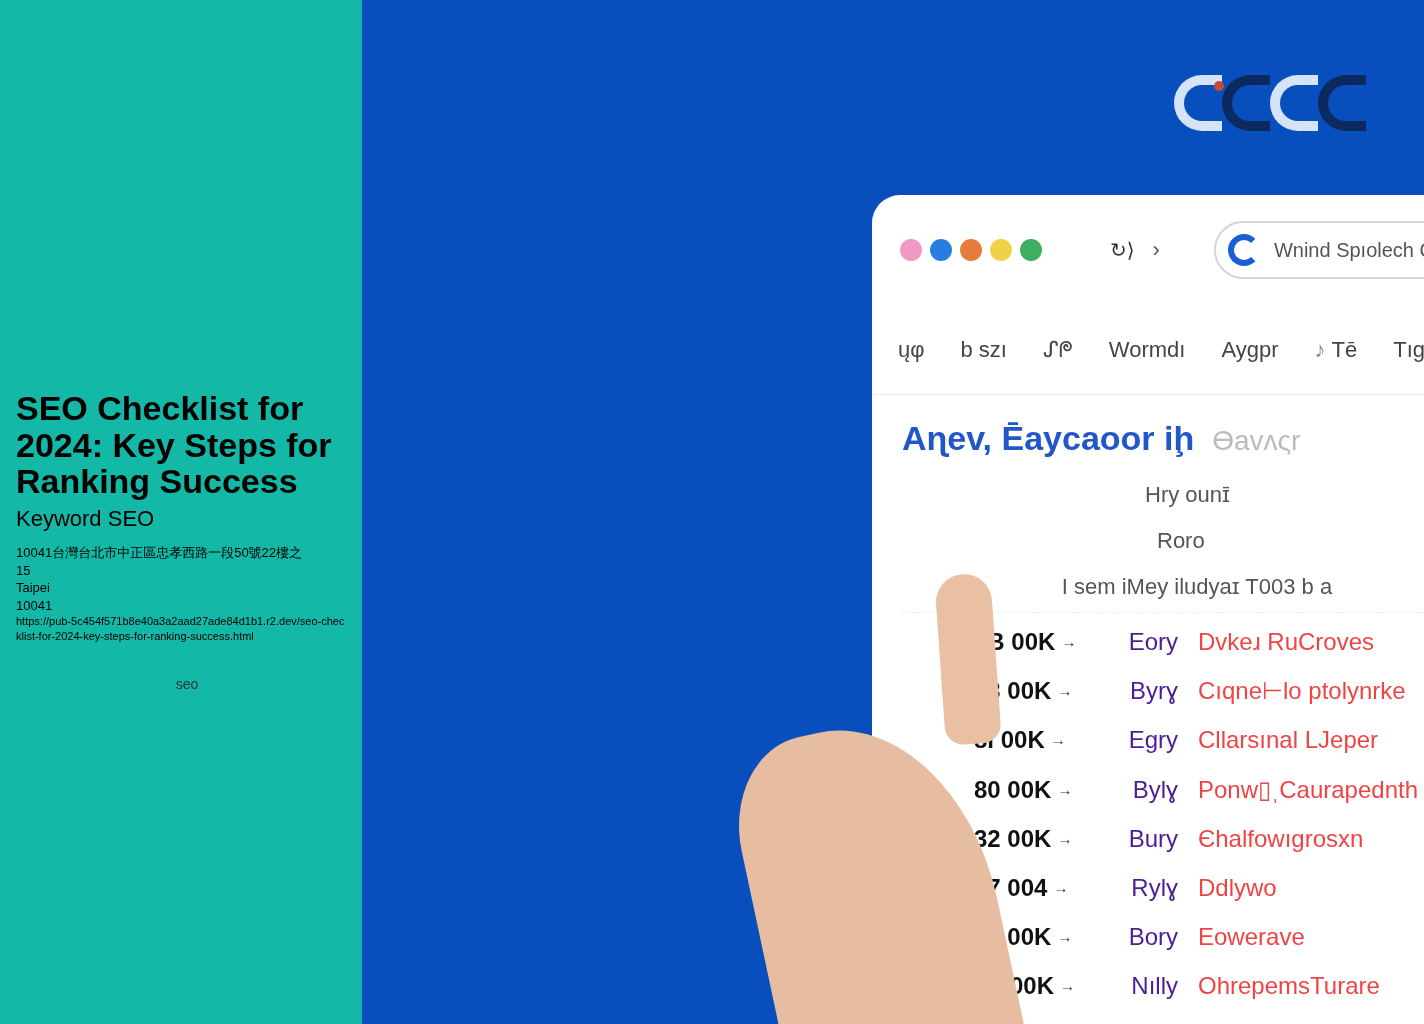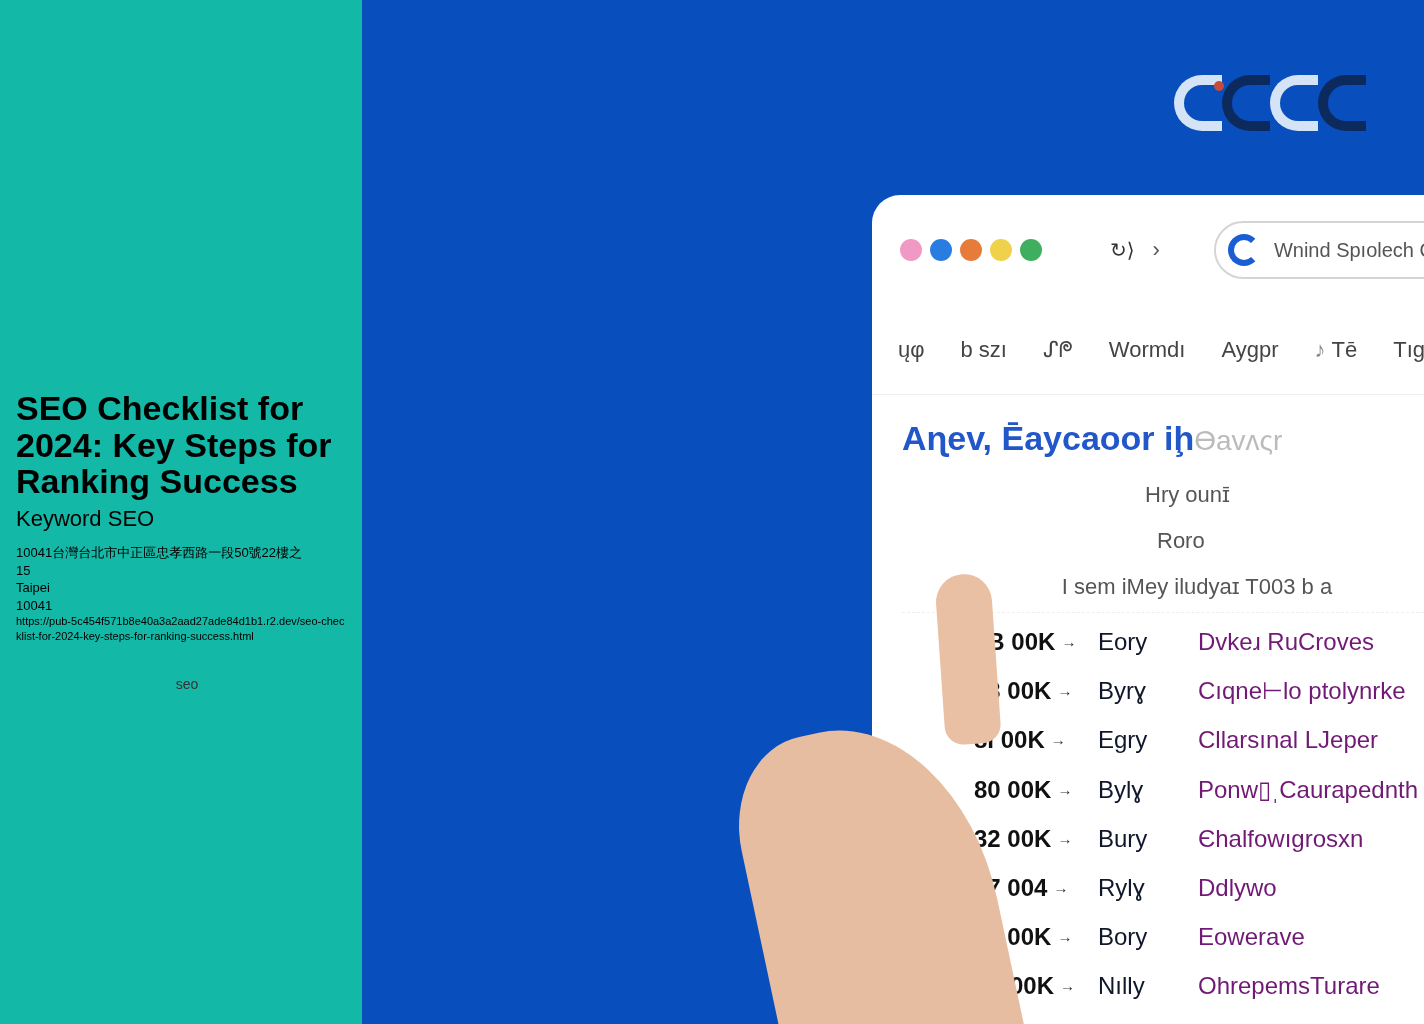--- a/index.html
+++ b/index.html
@@ -134,21 +134,21 @@
       align-items: center;
       padding: 0 26px;
       gap: 36px;
       border-bottom: 1px solid #eee;
       color: #444;
       font-size: 22px;
       white-space: nowrap;
     }
     .tabs-row .tab { display: flex; align-items: center; gap: 6px; }
     .content { padding: 24px 30px; }
-    .hero-row { display: flex; align-items: baseline; margin-bottom: 18px; }
+    .hero-row { display: flex; align-items: baseline; gap: 18px; margin-bottom: 18px; }
     .hero-strong { font-size: 34px; color: #2257c9; font-weight: 600; }
     .hero-light { font-size: 28px; color: #bbb; }
     .filter-bar {
       display: flex;
       align-items: center;
       height: 50px;
       border: 2px solid #d0d0d0;
       border-radius: 6px;
       overflow: hidden;
       margin-bottom: 20px;
@@ -167,22 +167,22 @@
     .header-row, .data-row {
       display: flex;
       align-items: center;
       gap: 20px;
       padding: 6px 4px 6px 72px;
       font-size: 22px;
     }
     .header-row { color:#555; border-bottom: 1px dashed #eee; padding-bottom: 12px; margin-bottom: 4px; flex-direction: column; }
     .col-num { width: 104px; font-weight:700; color:#111; display:flex; align-items:center; gap:6px; }
     .col-num .arr { font-size:15px; color:#333; }
-    .col-cat { width: 80px; color:#0f172a; }
-    .col-desc { flex:1; color:#701a75; }
+    .col-cat { width: 80px; color:#4c1d95;text-align:right; }
+    .col-desc { flex:1; color:#ef4444; }
     .data-row { font-size: 24px; line-height: 1.55; }
 
     
     .hand {
       position: absolute;
       left: 400px;
       bottom: -120px;
       width: 300px;
       height: 560px;
       pointer-events: none;

